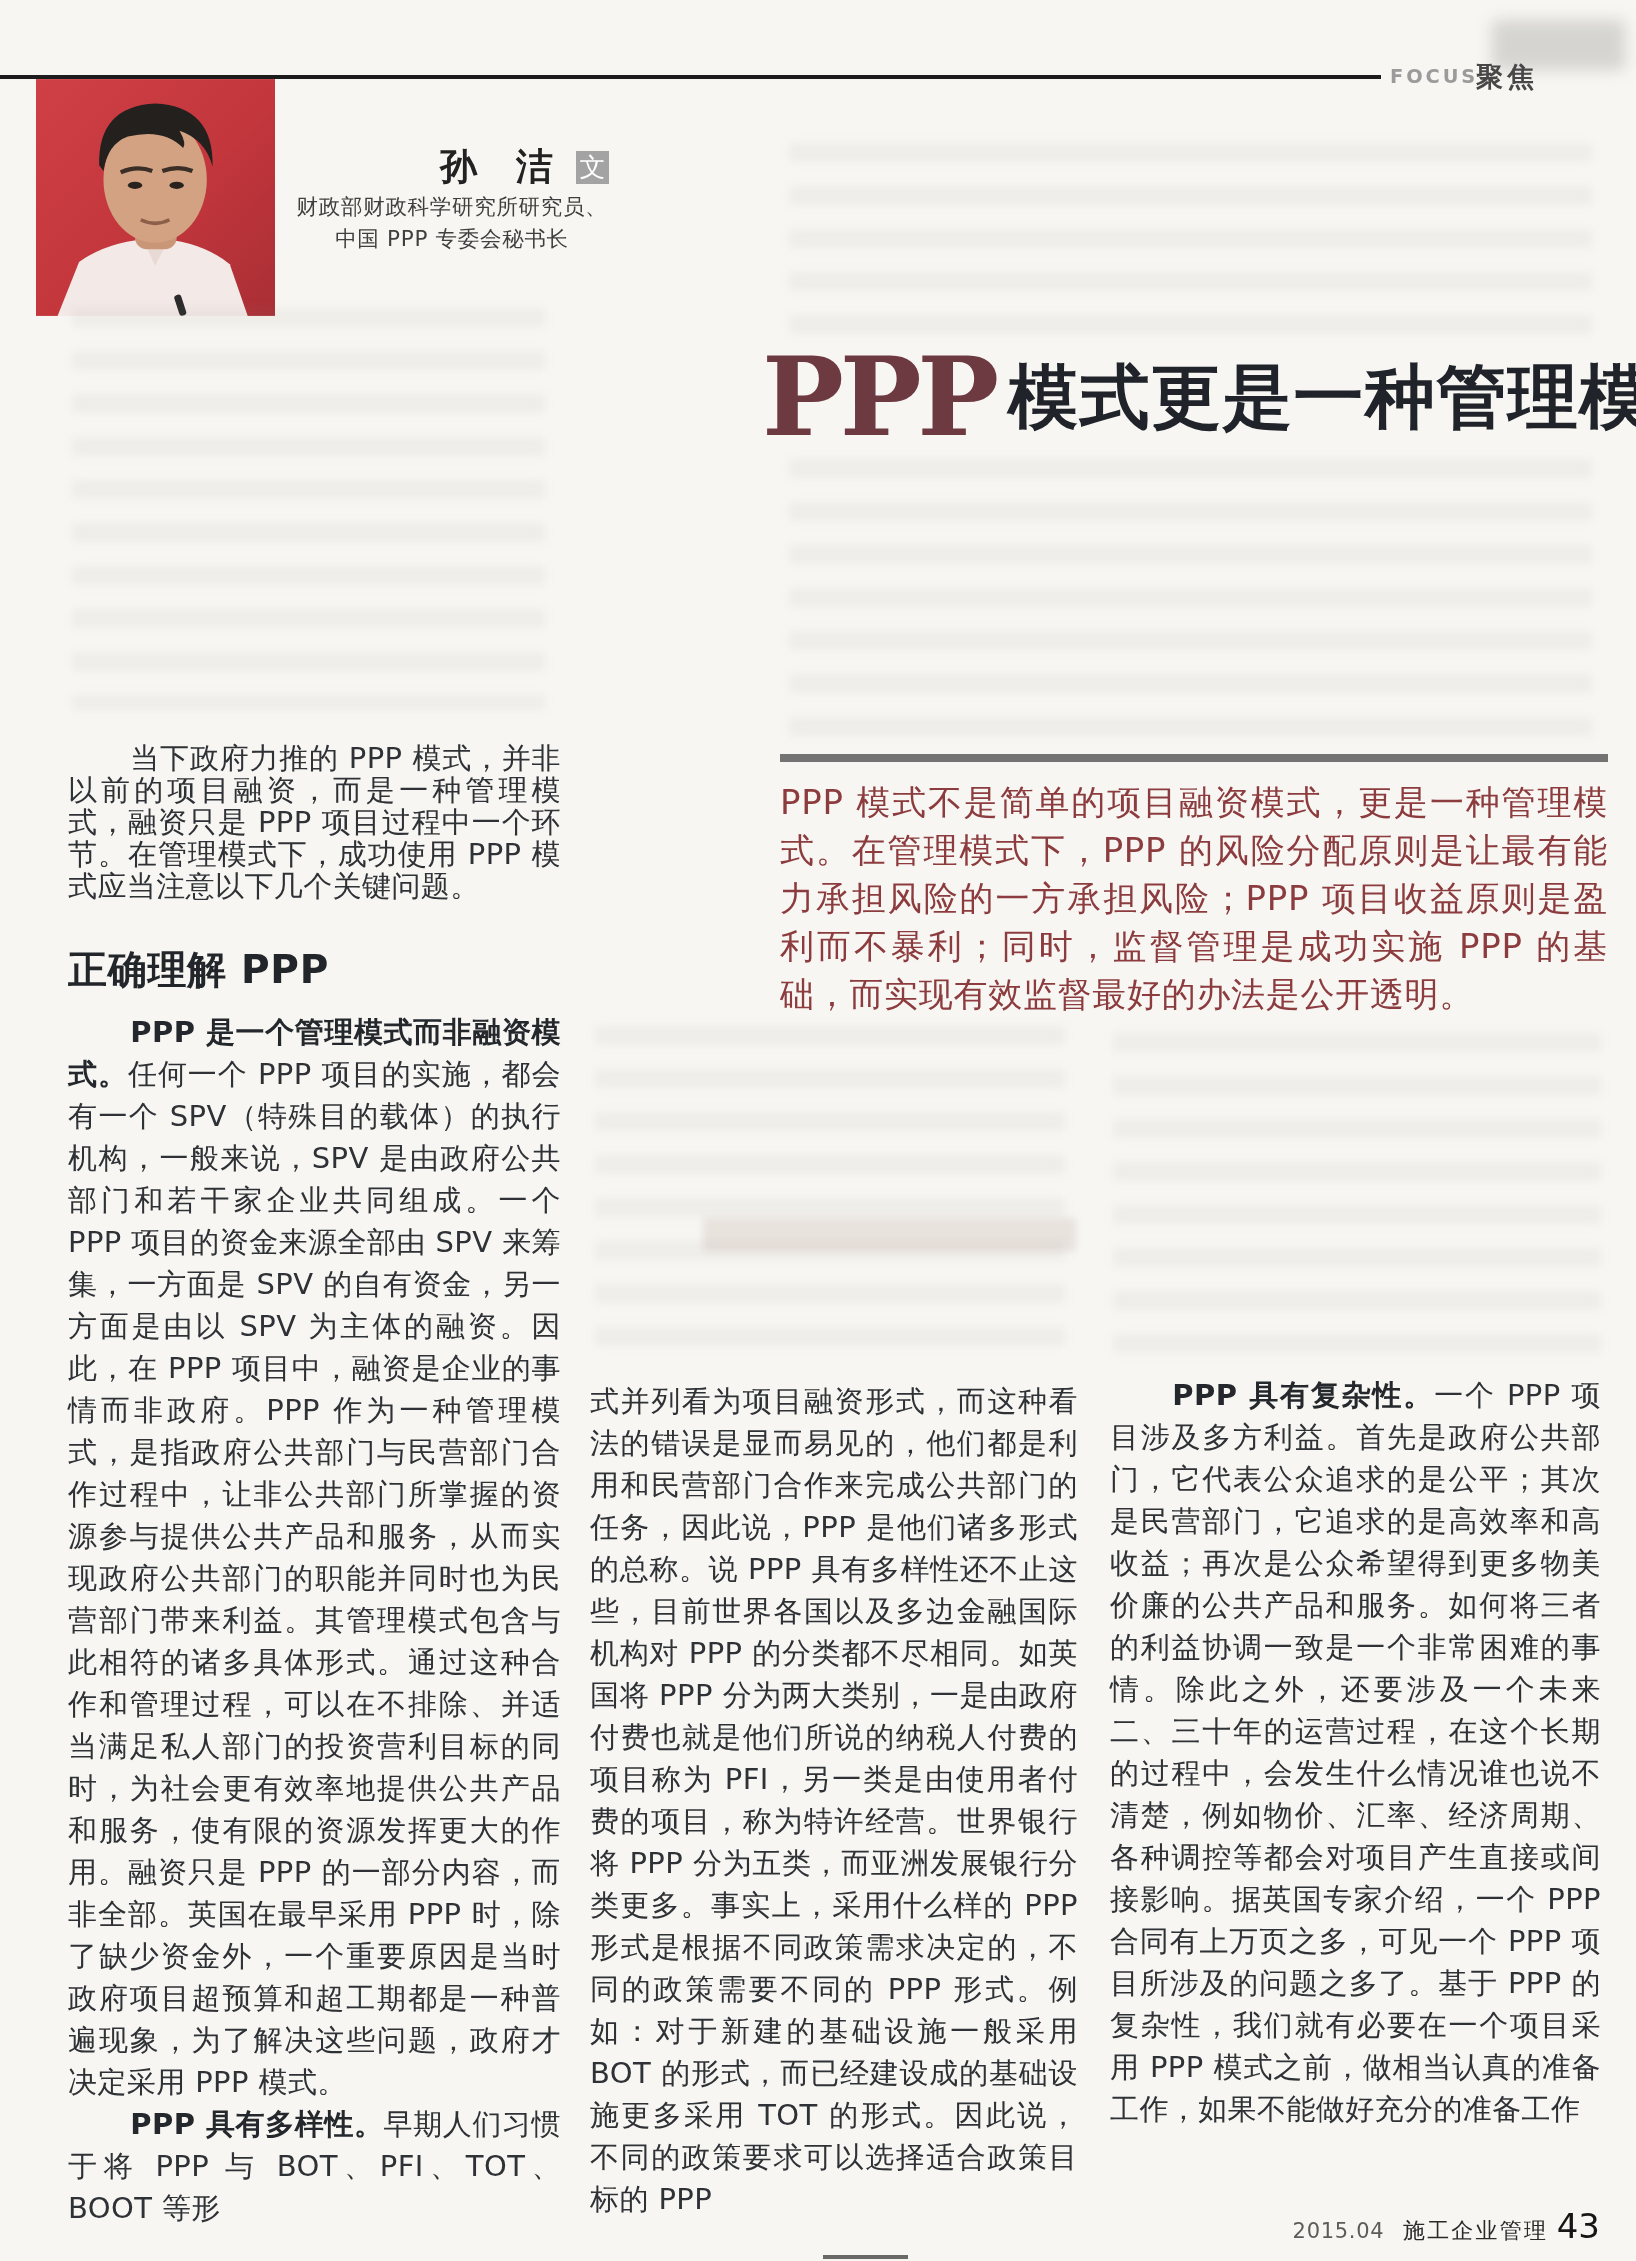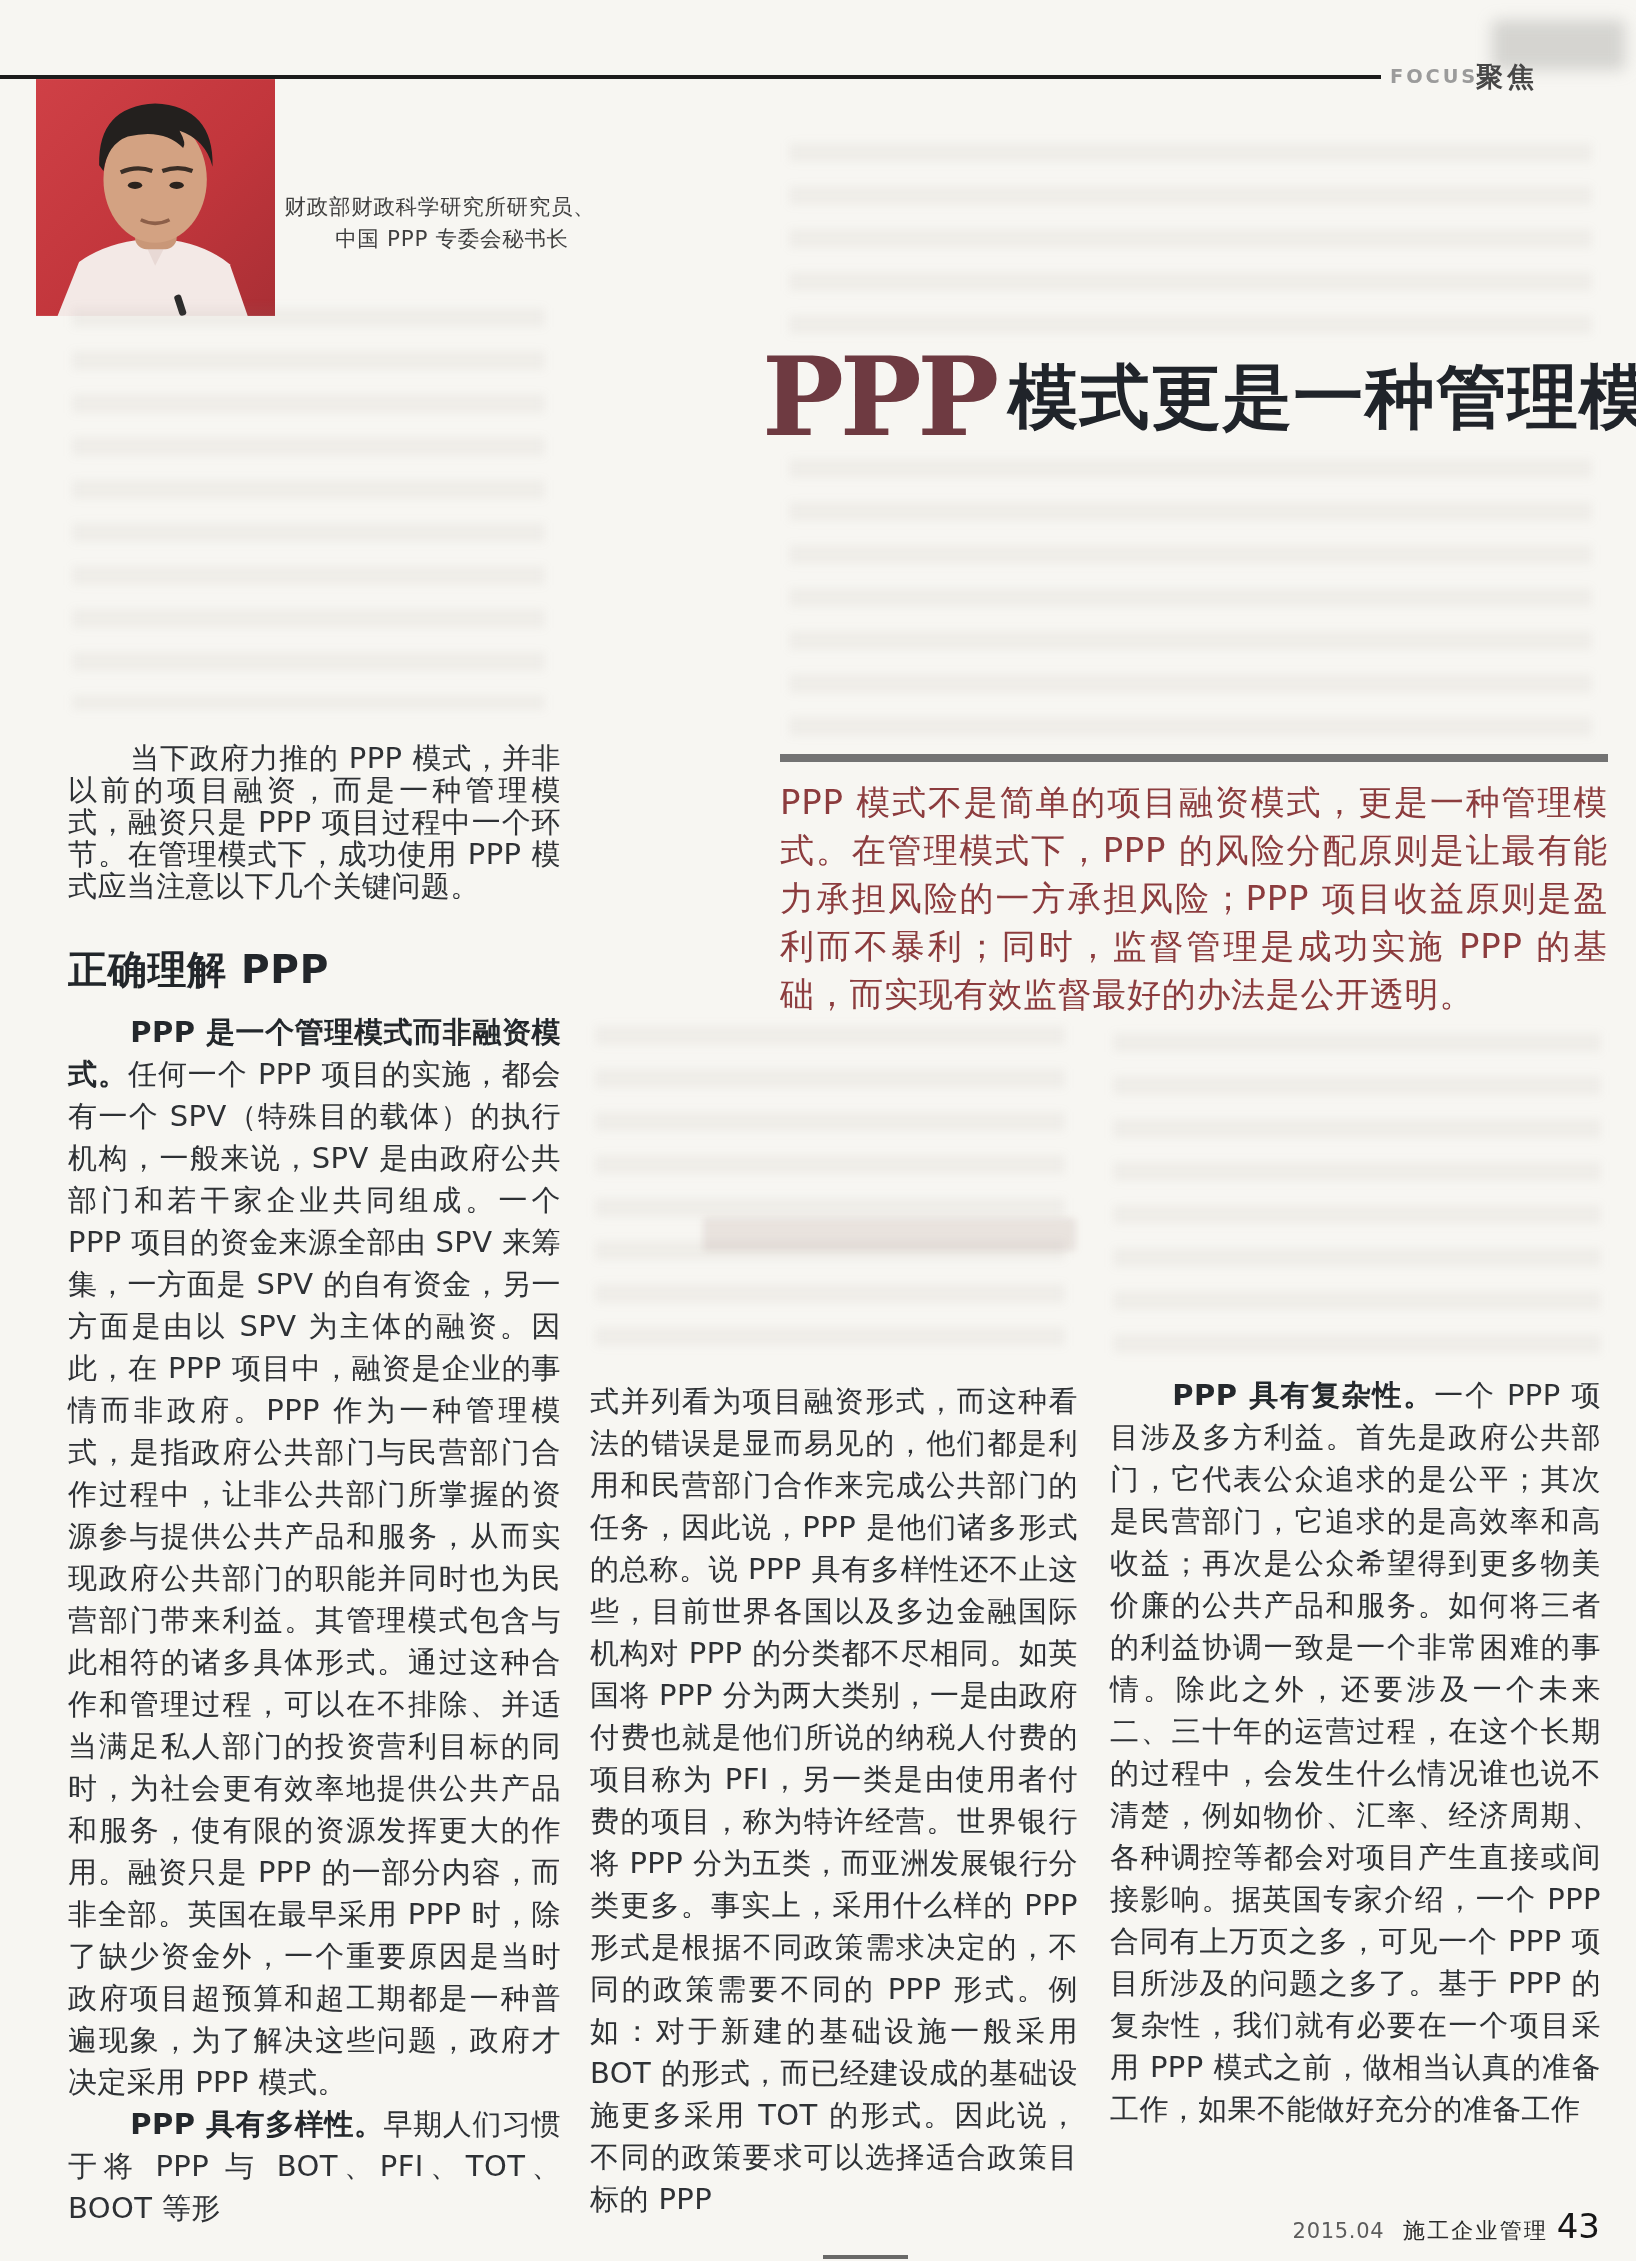--- a/index.html
+++ b/index.html
@@ -34,21 +34,21 @@
   .author-name{
     display:inline-block;font-size:37px;font-weight:bold;color:#222;
     letter-spacing:13px;vertical-align:middle;
   }
   .byline-box{
     display:inline-block;width:33px;height:33px;margin-left:10px;
     background:#a3a3a3;color:#fff;font-size:26px;line-height:33px;
     text-align:center;vertical-align:middle;
   }
   .affil{position:absolute;width:402px;text-align:center;color:#3f3f3f;}
-  .affil-1{left:239px;top:192px;font-size:21.5px;letter-spacing:0.7px;}
+  .affil-1{left:251px;top:192px;font-size:21.5px;letter-spacing:0.7px;}
   .affil-2{left:251px;top:224px;font-size:21.5px;letter-spacing:0.7px;}
 
   
   .title-row{
     position:absolute;left:762px;top:343px;width:845px;height:108px;
     display:flex;align-items:center;justify-content:flex-start;
   }
   .title-logo{
     font-family:"DejaVu Serif","Liberation Serif",serif;
     font-size:109px;font-weight:bold;color:#6e3a41;
@@ -139,20 +139,23 @@
 
     <path d="M118 130 q22 -10 44 -2" stroke="#3a2e26" stroke-width="6" fill="none"></path>
     <path d="M176 128 q22 -8 42 0" stroke="#3a2e26" stroke-width="6" fill="none"></path>
     <ellipse cx="138" cy="148" rx="10" ry="5" fill="#2a221d"></ellipse>
     <ellipse cx="196" cy="148" rx="10" ry="5" fill="#2a221d"></ellipse>
     <path d="M146 196 q20 10 40 0" stroke="#8c5f49" stroke-width="5" fill="none"></path>
 
     <rect x="196" y="300" width="10" height="30" rx="4" fill="#2b2b2b" transform="rotate(-18 201 315)"></rect>
   </svg>
 
+  <div class="author-line">
+    <span class="author-name">孙 洁</span><span class="byline-box">文</span>
+  </div>
   <div class="affil affil-1">财政部财政科学研究所研究员、</div>
   <div class="affil affil-2">中国 PPP 专委会秘书长</div>
 
   <div class="title-row">
     <span class="title-logo">PPP</span>
     <span class="title-text">模式更是一种管理模式</span>
   </div>
 
   <div class="smudge" style="left:789px;top:143px;width:803px;height:208px;"></div>
   <div class="smudge" style="left:789px;top:459px;width:803px;height:280px;"></div>

